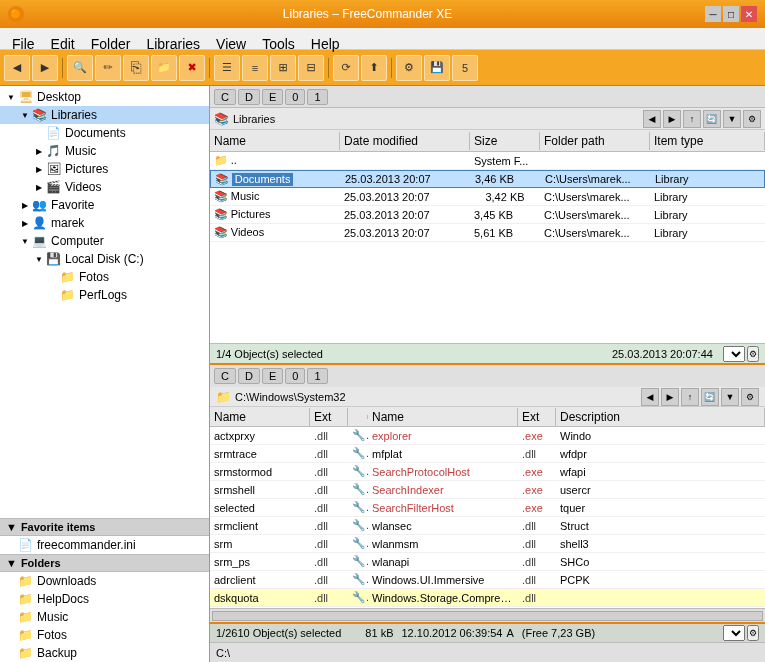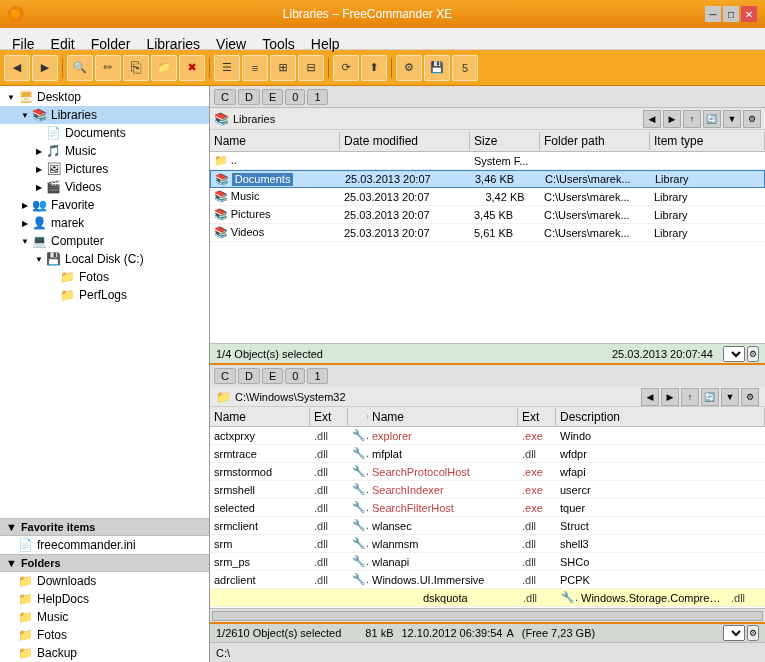--- a/index.html
+++ b/index.html
@@ -243,21 +243,20 @@
       flex: 1;
       overflow-y: auto;
       background: #fff;
     }
 
     .lower-file-row {
       display: flex;
       align-items: center;
       height: 18px;
       border-bottom: 1px solid #f0f0f0;
-      justify-content: flex-end;
     }
     .lower-file-row.highlighted { background: #ffffc0; }
 
     .lower-col-headers {
       display: flex;
       background: #e8e8e8;
       border-bottom: 1px solid #bbb;
       height: 20px;
       align-items: center;
     }

